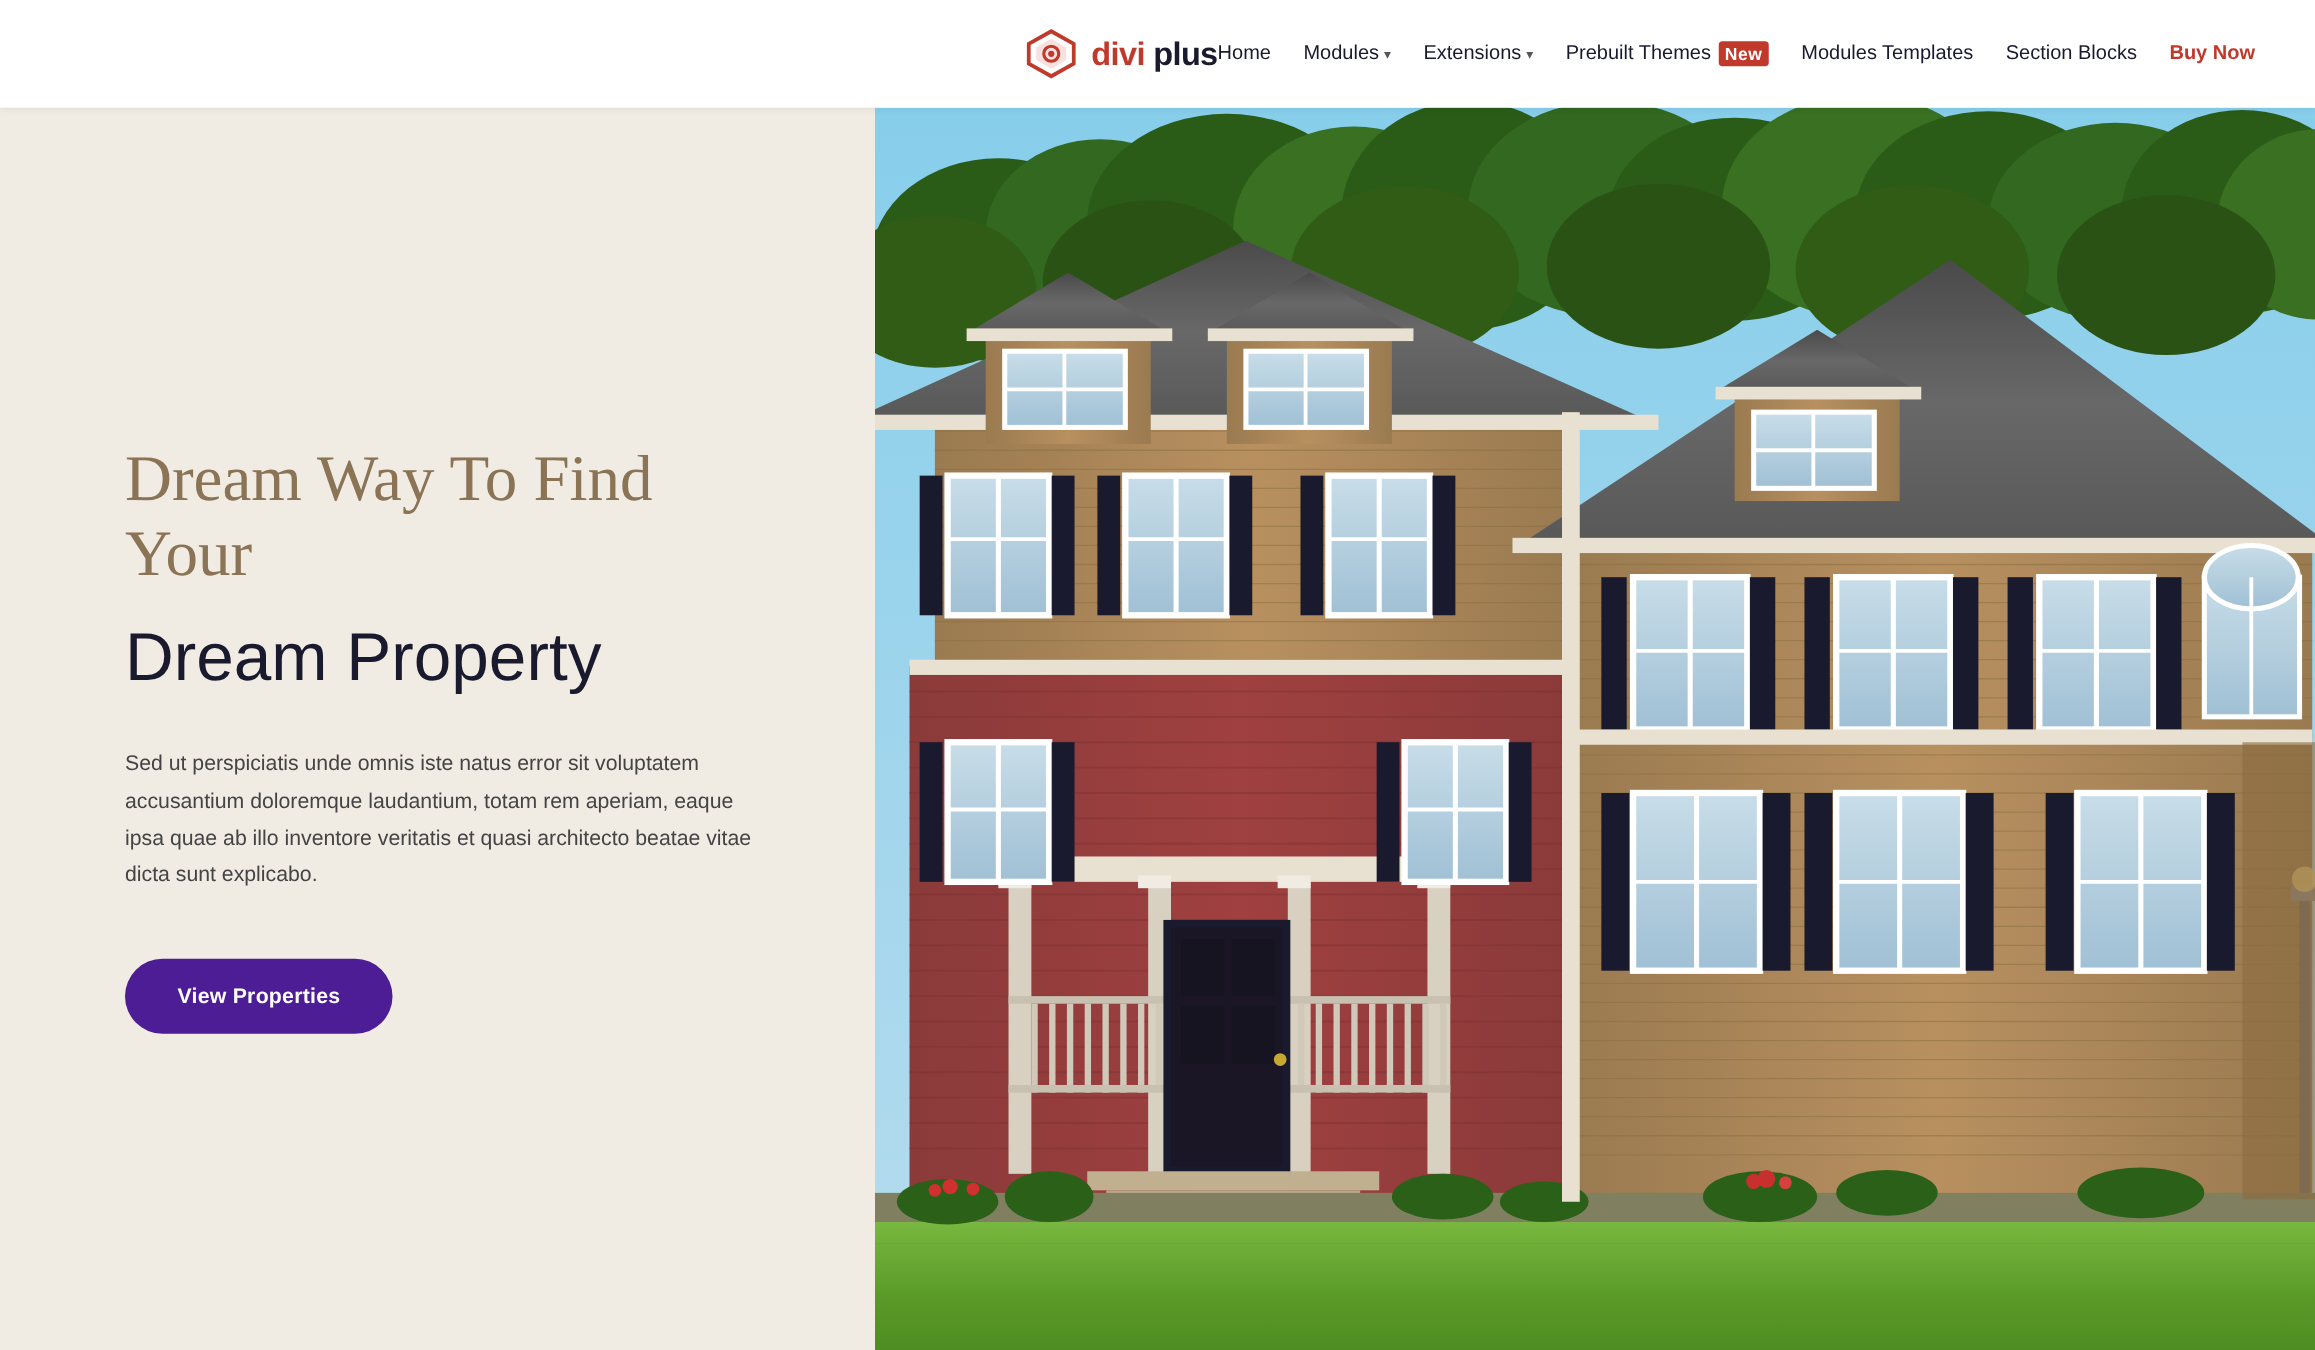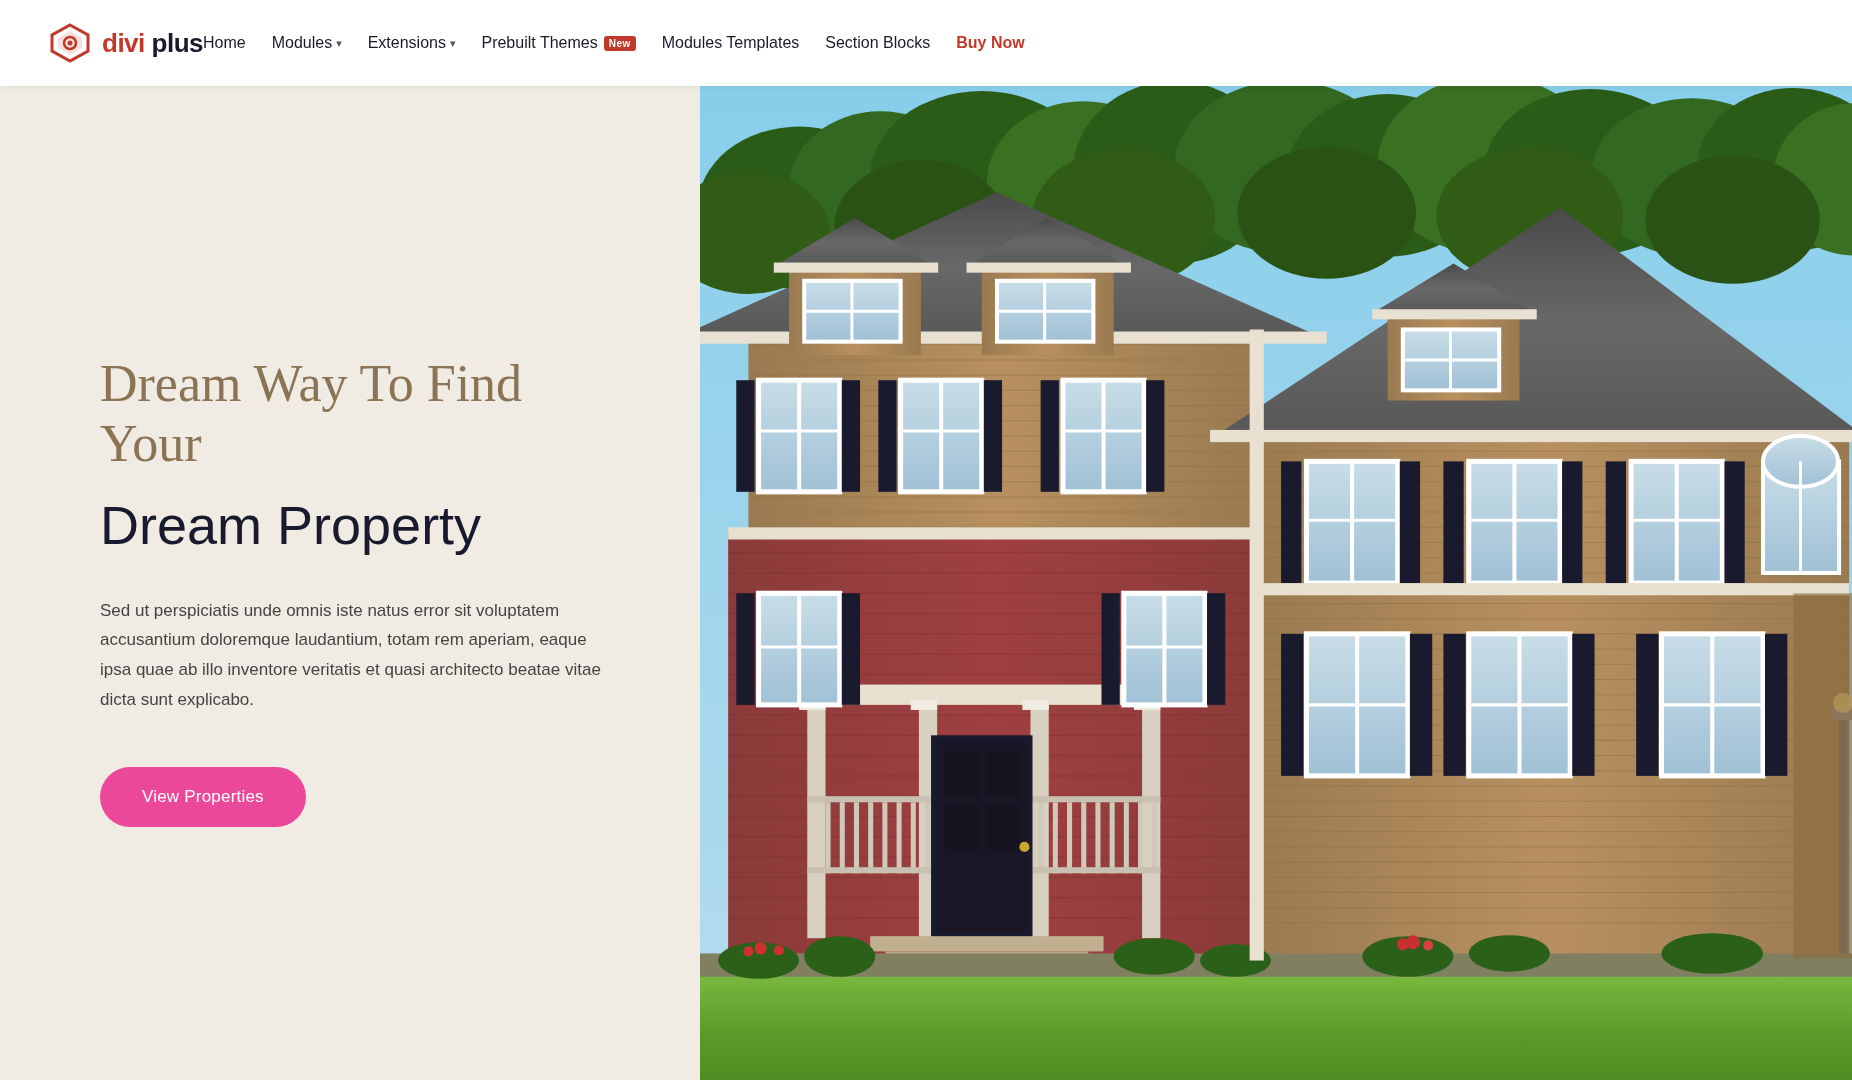--- a/index.html
+++ b/index.html
@@ -13,21 +13,21 @@
     }
 
     
     nav {
       position: fixed;
       top: 0; left: 0; right: 0;
       height: 86px;
       background: #fff;
       display: flex;
       align-items: center;
-      justify-content: flex-start;
+      justify-content: flex-end;
       padding: 0 48px;
       z-index: 100;
       box-shadow: 0 1px 6px rgba(0,0,0,0.07);
     }
 
     .logo-wrap {
       display: flex;
       align-items: center;
       gap: 10px;
       text-decoration: none;
@@ -75,21 +75,21 @@
 
     .nav-links .buy-now {
       color: #c0392b;
       font-weight: 700;
     }
 
     .new-badge {
       display: inline-block;
       background: #c0392b;
       color: #fff;
-      font-size: 10px;
+      font-size: 14px;
       font-weight: 700;
       font-family: 'Arial', sans-serif;
       padding: 2px 5px;
       border-radius: 3px;
       vertical-align: super;
       margin-left: 2px;
       letter-spacing: 0.5px;
     }
 
     
@@ -133,25 +133,25 @@
       font-size: 17px;
       color: #444;
       line-height: 1.75;
       font-family: 'Arial', sans-serif;
       max-width: 560px;
       margin-bottom: 52px;
     }
 
     .hero-btn {
       display: inline-block;
-      background: #ec4899;
+      background: #4c1d95;
       color: #fff;
       font-family: 'Arial', sans-serif;
       font-size: 17px;
-      font-weight: 400;
+      font-weight: 700;
       padding: 20px 42px;
       border-radius: 50px;
       text-decoration: none;
       cursor: pointer;
       border: none;
       width: fit-content;
       letter-spacing: 0.2px;
       text-align: center;
     }
 

